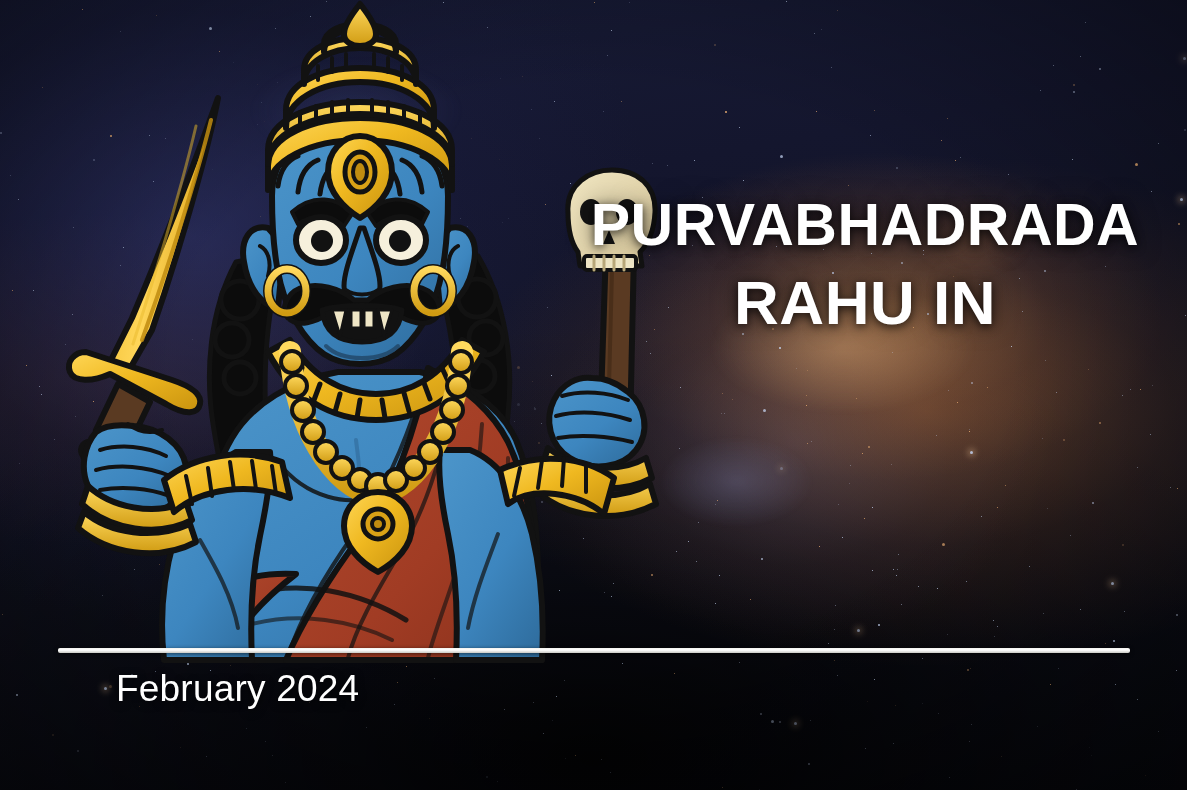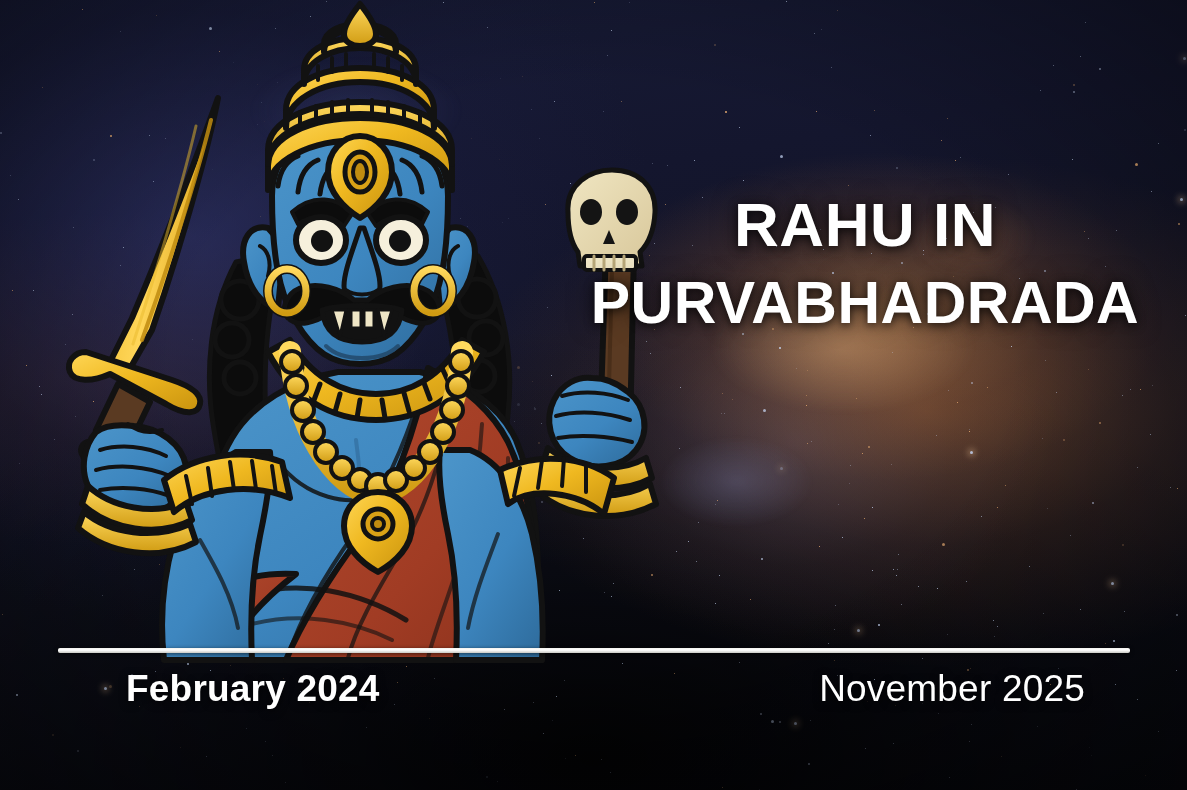--- a/index.html
+++ b/index.html
@@ -98,21 +98,21 @@
     position: absolute;
     top: 668px;
     color: #ffffff;
     font-family: "Liberation Sans", sans-serif;
     font-weight: normal;
     font-size: 37px;
     letter-spacing: 0.2px;
     text-shadow: 0 2px 8px rgba(0,0,0,0.8);
     z-index: 45;
   }
-  .date.left  { left: 126px; font-weight: bold; }
+  .date.left  { left: 116px; }
   .date.right { right: 102px; }
 
   
   .figure {
     position: absolute;
     left: 0;
     top: 0;
     width: 1187px;
     height: 790px;
     z-index: 30;
@@ -811,21 +811,20 @@
                  L 396 44 C 396 32, 380 24, 360 24 C 340 24, 324 32, 324 44 Z" fill="url(#goldGrad)" stroke-width="6"></path>
 
         <path d="M360 4 C 368 14, 376 26, 376 34 C 376 42, 368 46, 360 46
                  C 352 46, 344 42, 344 34 C 344 26, 352 14, 360 4 Z" fill="url(#goldGrad2)" stroke-width="6"></path>
       </g>
 
     </g>
   </svg>
 
   <div class="title-block">
+    <span class="title-line l2">PURVABHADRADA</span>
     <span class="title-line l1">RAHU IN</span>
-    <span class="title-line l2">PURVABHADRADA</span>
   </div>
 
   <div class="rule"></div>
   <div class="date left">February 2024</div>
-  <div class="date right">November 2025</div>
 
 </div>
 
 </body></html>

